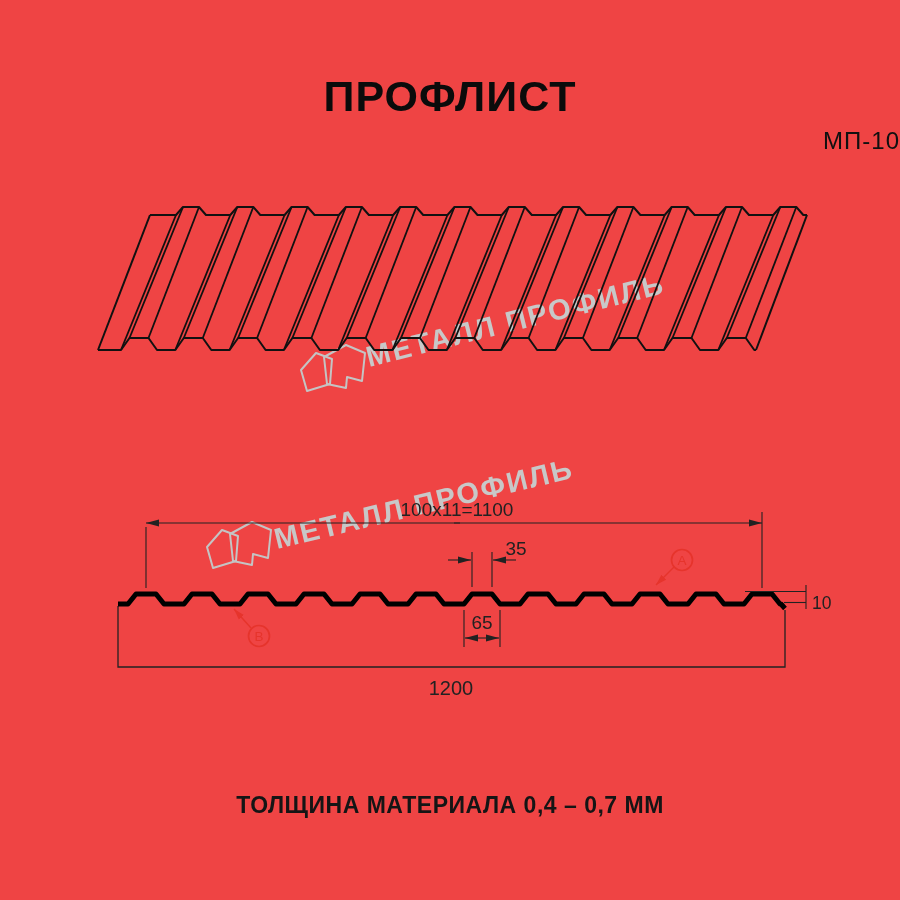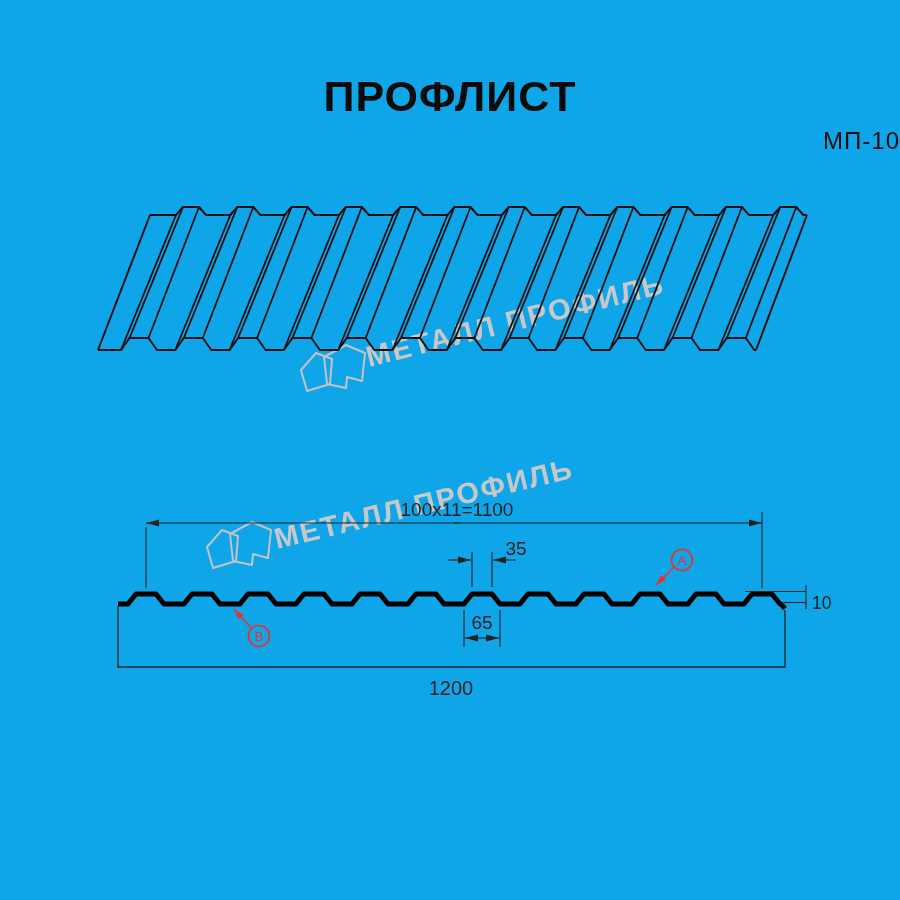--- a/index.html
+++ b/index.html
@@ -1,16 +1,16 @@
 <!DOCTYPE html>
 <html><head>
 <meta charset="utf-8">
 <style>
   html,body{margin:0;padding:0;background:#fff;}
-  .page{position:relative;width:900px;height:900px;background:#0ea5e9;overflow:hidden;
+  .page{position:relative;width:900px;height:900px;background:#ef4444;overflow:hidden;
         font-family:"Liberation Sans",sans-serif;}
   .title{position:absolute;top:72px;left:0;width:900px;text-align:center;
          font-size:43px;font-weight:800;letter-spacing:1px;color:#0b0b0b;}
   .subtitle{position:absolute;top:127px;left:0;width:900px;text-align:right;
          font-size:24px;font-weight:500;letter-spacing:1px;color:#101010;}
   .footer-note{position:absolute;top:792px;left:0;width:900px;text-align:center;
          font-size:23px;font-weight:600;letter-spacing:0.5px;color:#151515;}
   svg.drawing{position:absolute;left:0;top:0;}
   .edge{stroke:#111;stroke-width:2;fill:none;stroke-linejoin:round;}
   #iso-ribs line{stroke:#111;stroke-width:1.8;}
@@ -152,13 +152,14 @@
       </g>
 
       <g>
         <line class="red-line" x1="251" y1="628" x2="234" y2="609" marker-end="url(#redArrow)"></line>
         <circle class="red-circle" cx="259" cy="636" r="10.5"></circle>
         <text class="red-letter" x="259" y="641" text-anchor="middle">B</text>
       </g>
     </g>
   </svg>
 
+  <div class="footer-note">ТОЛЩИНА МАТЕРИАЛА 0,4 – 0,7 ММ</div>
 </div>
 
 </body></html>

